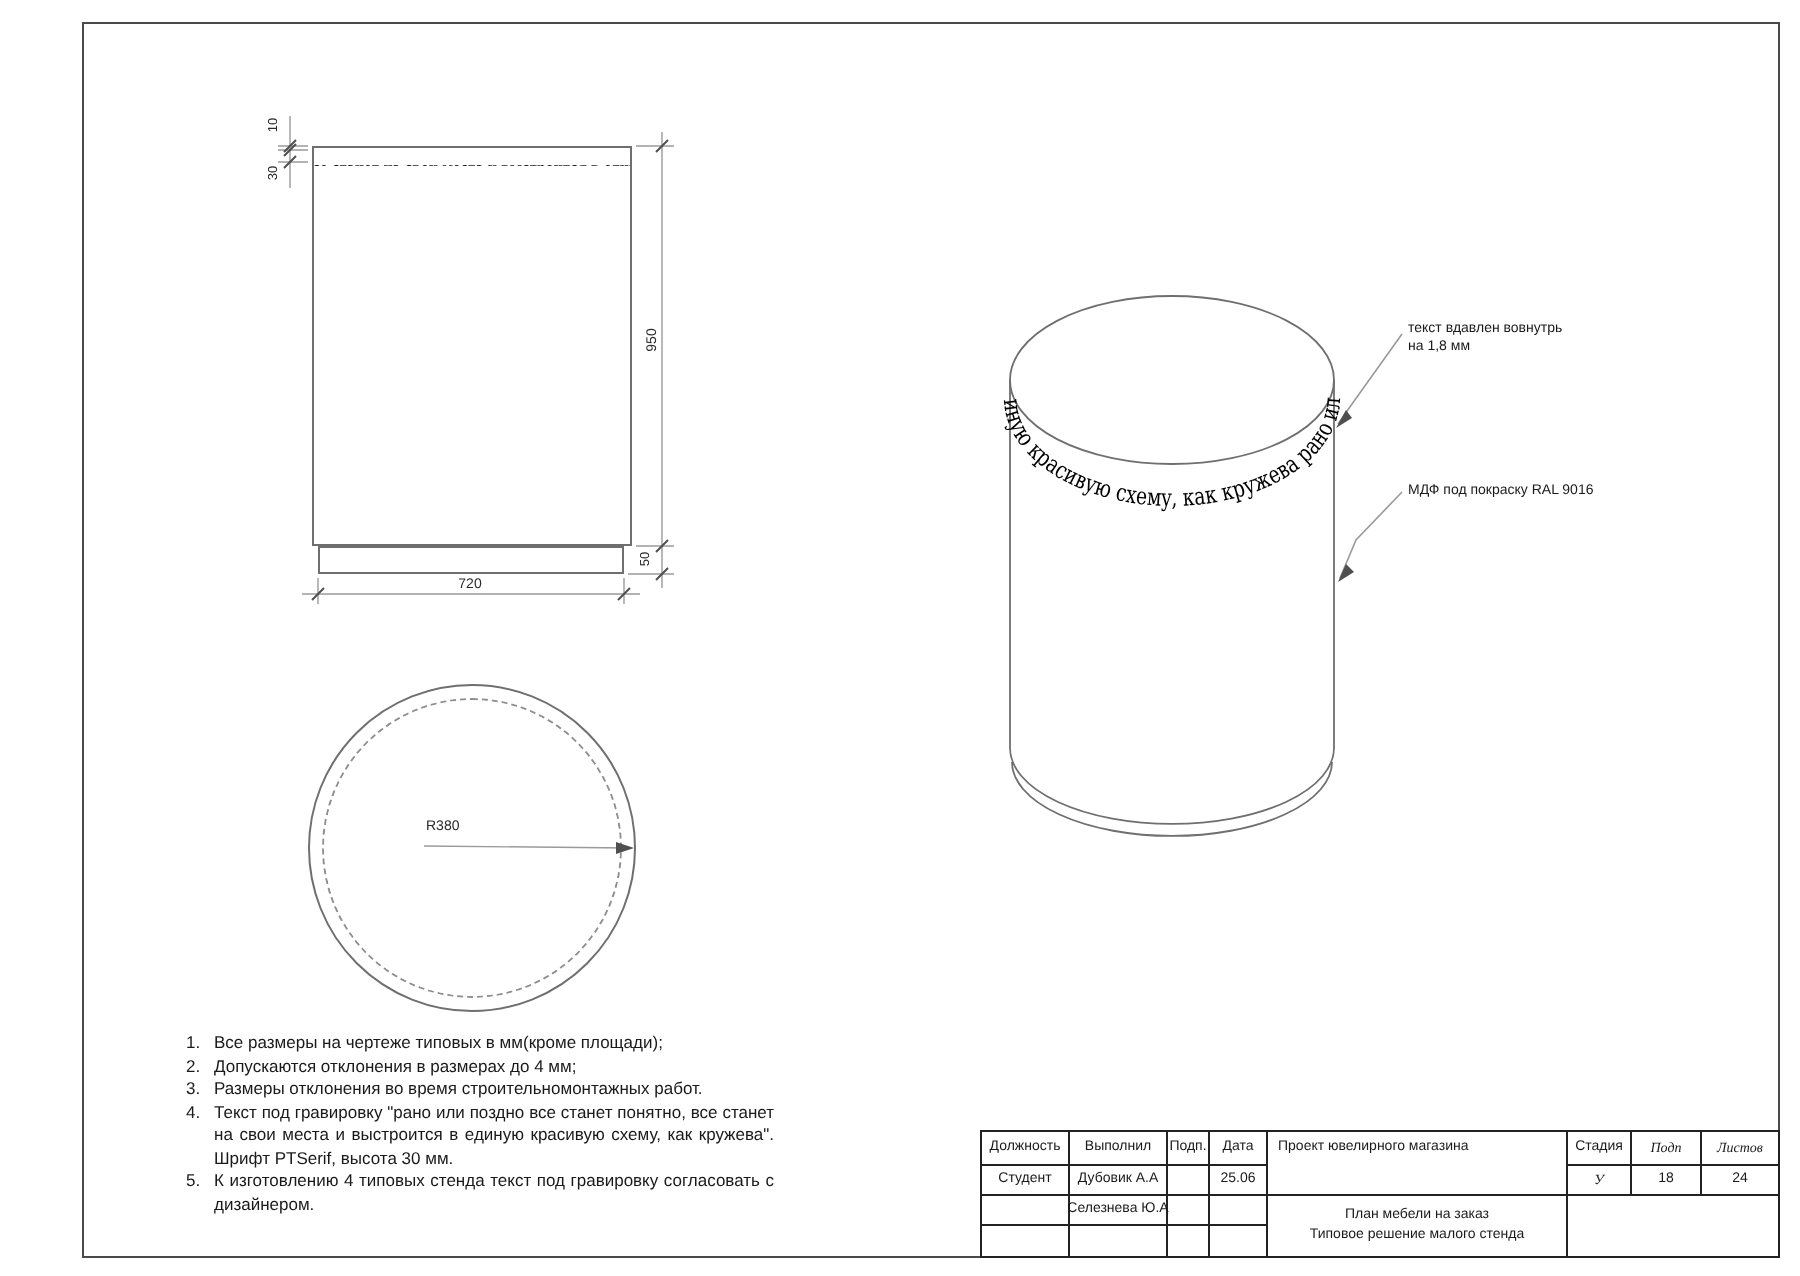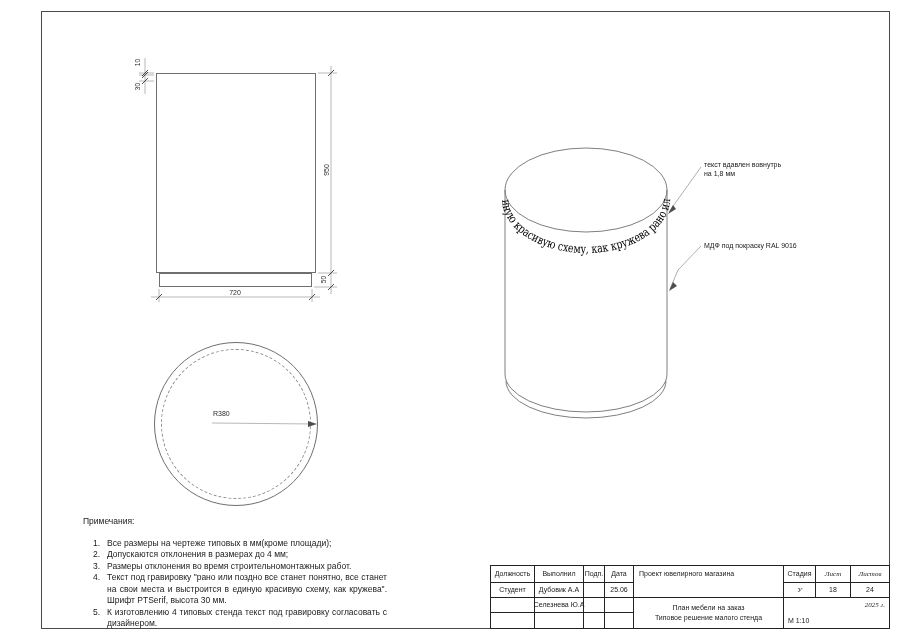--- a/index.html
+++ b/index.html
@@ -93,21 +93,20 @@
 <div class="abs circle-dashed"></div>
 <div class="abs dim r380">R380</div>
 
 <div class="abs callout co1">
   <div>текст вдавлен вовнутрь</div>
   <div>на 1,8  мм</div>
 </div>
 <div class="abs callout co2">МДФ под покраску RAL 9016</div>
 
 <div class="abs notes">
-  <div class="notes-title">Примечания:</div>
   <div class="note-row">
     <span class="note-num">1.</span>
     <span class="note-text">Все размеры на чертеже типовых в мм(кроме площади);</span>
   </div>
   <div class="note-row">
     <span class="note-num">2.</span>
     <span class="note-text">Допускаются отклонения в размерах до 4 мм;</span>
   </div>
   <div class="note-row">
     <span class="note-num">3.</span>
@@ -123,42 +122,38 @@
   </div>
 </div>
 
 <div class="abs tb">
   <div class="tb-cell" style="grid-area:1/1">Должность</div>
   <div class="tb-cell" style="grid-area:1/2">Выполнил</div>
   <div class="tb-cell" style="grid-area:1/3">Подп.</div>
   <div class="tb-cell" style="grid-area:1/4">Дата</div>
   <div class="tb-cell cell-project">Проект ювелирного магазина</div>
   <div class="tb-cell" style="grid-area:1/6">Стадия</div>
-  <div class="tb-cell it" style="grid-area:1/7">Лист</div>
+  <div class="tb-cell it" style="grid-area:1/7">Подп</div>
   <div class="tb-cell it no-r" style="grid-area:1/8">Листов</div>
 
   <div class="tb-cell" style="grid-area:2/1">Студент</div>
   <div class="tb-cell" style="grid-area:2/2">Дубовик А.А</div>
   <div class="tb-cell" style="grid-area:2/3"></div>
   <div class="tb-cell" style="grid-area:2/4">25.06</div>
   <div class="tb-cell it" style="grid-area:2/6">У</div>
   <div class="tb-cell" style="grid-area:2/7">18</div>
   <div class="tb-cell no-r" style="grid-area:2/8">24</div>
 
   <div class="tb-cell" style="grid-area:3/1"></div>
   <div class="tb-cell" style="grid-area:3/2">Селезнева Ю.А</div>
   <div class="tb-cell" style="grid-area:3/3"></div>
   <div class="tb-cell" style="grid-area:3/4"></div>
   <div class="tb-cell cell-titles">
     <div>План мебели на заказ</div>
     <div>Типовое решение малого стенда</div>
-  </div>
-  <div class="tb-cell cell-meta">
-    <span class="meta-year it">2025 г.</span>
-    <span class="meta-scale">М 1:10</span>
   </div>
   <div class="tb-cell no-b" style="grid-area:4/1"></div>
   <div class="tb-cell no-b" style="grid-area:4/2"></div>
   <div class="tb-cell no-b" style="grid-area:4/3"></div>
   <div class="tb-cell no-b" style="grid-area:4/4"></div>
 </div>
 
 <svg class="overlay" width="900" height="638" viewBox="0 0 900 638">
 
   <g stroke="#9a9a9a" stroke-width="0.7" fill="none">

